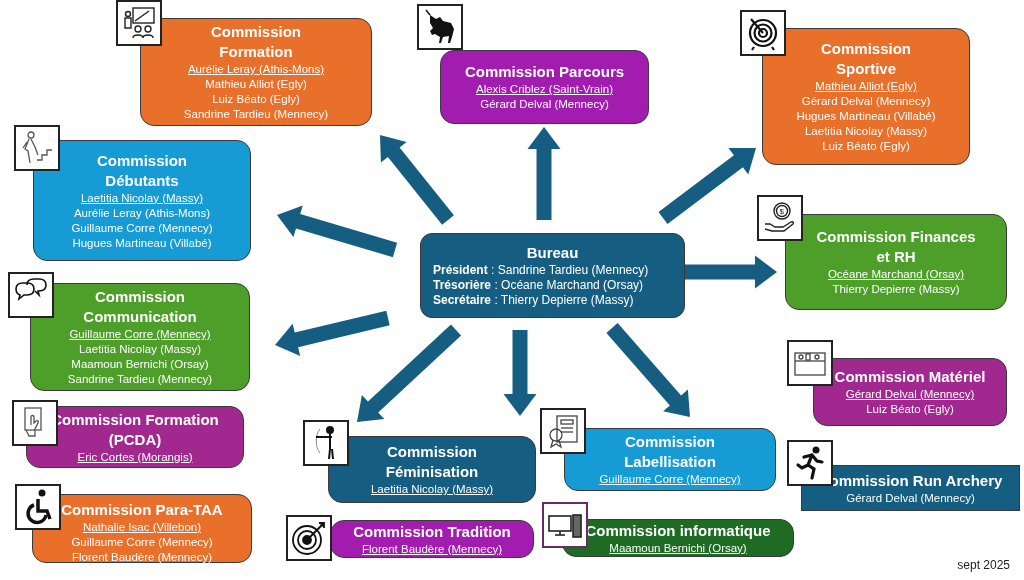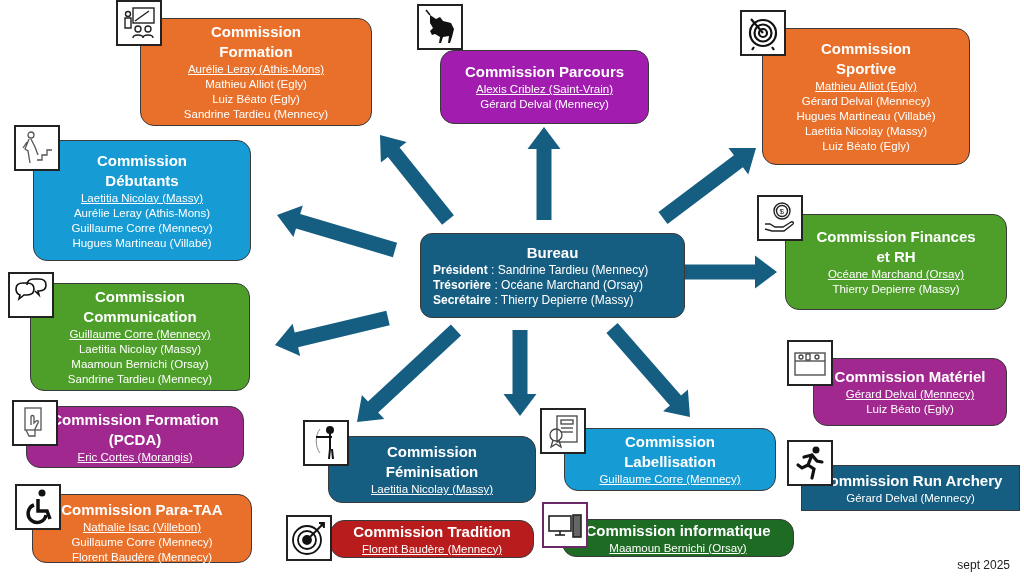--- a/index.html
+++ b/index.html
@@ -208,21 +208,21 @@
       <div class="member">Guillaume Corre (Mennecy)</div>
       <div class="member">Florent Baudère (Mennecy)</div>
     </div>
     <div class="icon" style="left: 15px; top: 484px;">
       <svg viewBox="0 0 36 36">
         <circle cx="22" cy="4" r="3.5" fill="#111"></circle>
         <path d="M18 10v12h9l3 8" fill="none" stroke="#111" stroke-width="3.5"></path>
         <path d="M14 16a9 9 0 1 0 12 10" fill="none" stroke="#111" stroke-width="3.5"></path>
       </svg>
     </div>
-    <div class="box " style="left: 330px; top: 520px; width: 204px; height: 38px; background: #b91c1c;">
+    <div class="box " style="left: 330px; top: 520px; width: 204px; height: 38px; background: #a21caf;">
       <div class="title">Commission Tradition</div>
       <div class="member lead">Florent Baudère (Mennecy)</div>
     </div>
     <div class="icon" style="left: 286px; top: 515px;">
       <svg viewBox="0 0 36 36" fill="none" stroke="#111" stroke-width="1.8">
         <circle cx="16" cy="20" r="14"></circle>
         <circle cx="16" cy="20" r="9"></circle>
         <circle cx="16" cy="20" r="4" fill="#111"></circle>
         <line x1="16" y1="20" x2="32" y2="4" stroke-width="2"></line>
         <path d="M28 3l5 0 0 5" fill="#111"></path>

